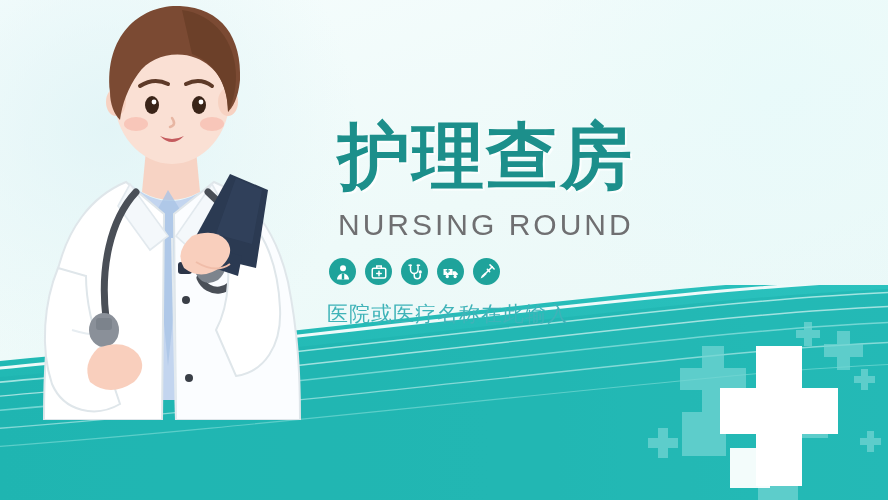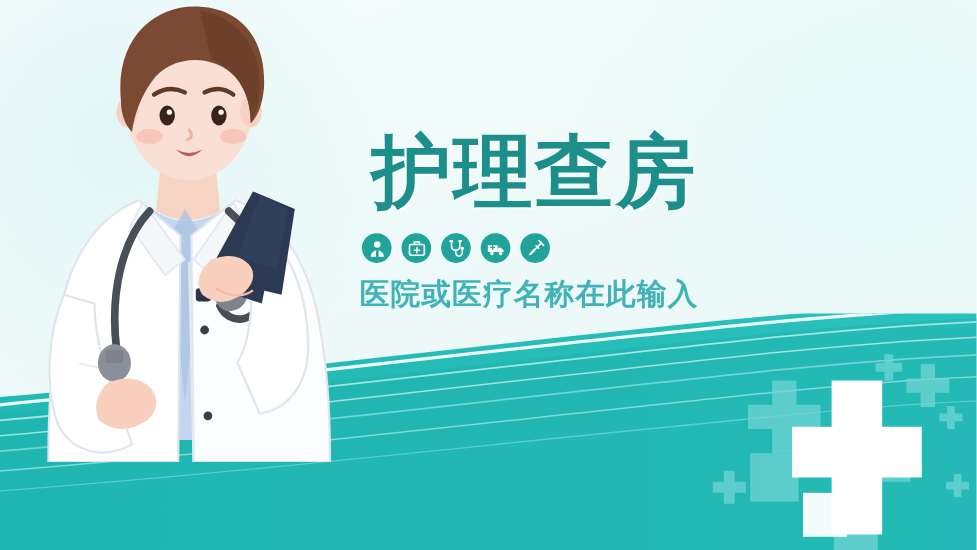--- a/index.html
+++ b/index.html
@@ -51,21 +51,21 @@
     margin:6px 0 0 12px;
   }
   .icon-row{display:flex;gap:9px;margin:16px 0 0 3px;}
   .ic{
     width:27px;height:27px;border-radius:50%;
     background:#1fa39b;display:flex;align-items:center;justify-content:center;
   }
   .ic svg{display:block;width:18px;height:18px;}
   .org-name{
     font-family:"DejaVu Sans","Liberation Sans",sans-serif;
-    font-size:27px;line-height:26px;font-weight:700;
+    font-size:21px;line-height:26px;font-weight:400;
     color:#3fb3b8;letter-spacing:1px;white-space:nowrap;
     margin:16px 0 0 1px;
   }
 </style>
 </head>
 <body>
 
 <div id="stage">
 
   <div class="bg-tint-left"></div>
@@ -192,20 +192,21 @@
       <ellipse cx="136" cy="124" rx="12" ry="7" fill="#f7b8ab" opacity=".65"></ellipse>
       <ellipse cx="212" cy="124" rx="12" ry="7" fill="#f7b8ab" opacity=".65"></ellipse>
 
       <path d="M172,118 q5,7 -2,9" stroke="#e7b6a3" stroke-width="2.5" fill="none" stroke-linecap="round"></path>
       <path d="M160,136 q12,12 24,0 q-12,6 -24,0 Z" fill="#c45b5e"></path>
     </svg>
   </div>
 
   <div class="textblock">
     <h1 class="title-cn">护理查房</h1>
+    <div class="title-en">NURSING ROUND</div>
 
     <div class="icon-row">
 
       <div class="ic">
         <svg viewBox="0 0 24 24" fill="#ffffff">
           <circle cx="12" cy="7" r="4"></circle>
           <path d="M4 22c0-4.4 3.6-8 8-8s8 3.6 8 8z"></path>
           <rect x="10.4" y="14" width="3.2" height="8" fill="#1fa39b"></rect>
         </svg>
       </div>

